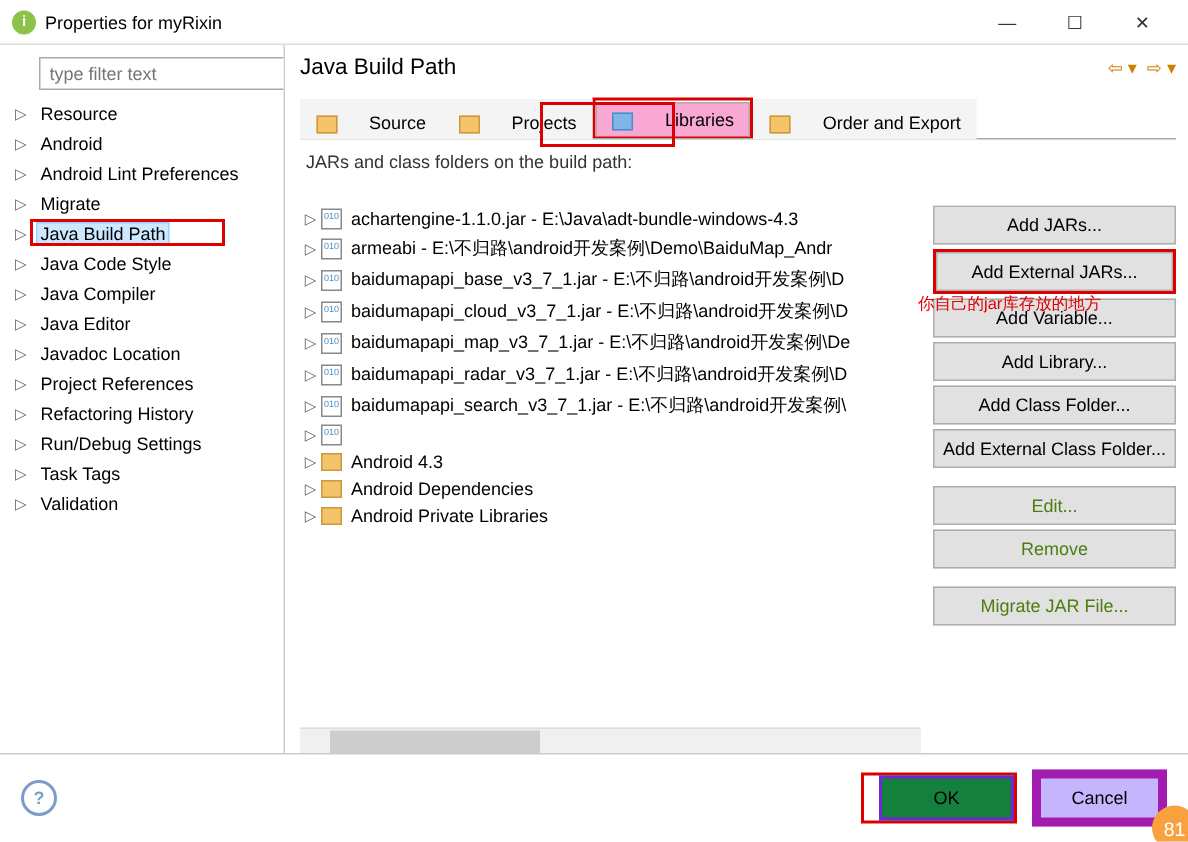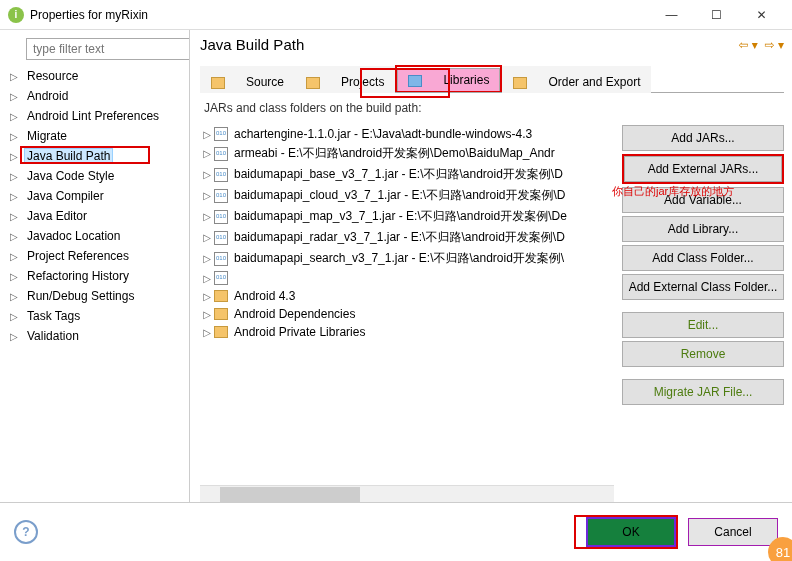--- a/index.html
+++ b/index.html
@@ -20,38 +20,38 @@
 .right{flex:1;display:flex;flex-direction:column;padding:6px 8px 0 10px;position:relative}
 .hdr{display:flex;align-items:center;margin-bottom:6px}
 .hdr h2{font-size:15px;font-weight:normal;flex:1}
 .navarr{color:#d08000}
 .tabs{display:flex;border-bottom:1px solid #aaa;margin-top:6px}
 .tab{display:flex;align-items:flex-end;gap:21px;padding:4px 10px;border:1px solid transparent;border-bottom:none;position:relative;top:1px;background:#f4f4f4}
 .tab.act{background:#f9a8d4;border-color:#aaa}
 .tabico{width:14px;height:12px;background:#f5c46a;border:1px solid #c89a3e}
 .tabico.lib{background:#7eb6e8;border-color:#4a8cc7}
 .redbox{border:2px solid #d00;padding:0}
-.subhdr{margin:8px 0 10px 4px;color:#333}
+.subhdr{margin:8px 0 22px 4px;color:#333}
 .content{display:flex;flex:1;overflow:hidden}
 .jars{flex:1;overflow:hidden;position:relative}
 .jars .row{display:flex;align-items:center;padding:2px 0}
 .jars .tw{width:14px;color:#666;font-size:10px;text-align:center}
 .jarico{width:14px;height:14px;margin-right:6px;display:inline-block;background:#fff;border:1px solid #888;position:relative}
 .jarico::after{content:"010";position:absolute;font-size:6px;color:#4a8cc7;top:2px;left:1px}
 .libico{width:14px;height:12px;margin-right:6px;display:inline-block;background:#f5c46a;border:1px solid #c89a3e}
 .btncol{width:170px;display:flex;flex-direction:column;gap:3px;padding-left:8px;position:relative}
 .btn{border:1px solid #adadad;background:#e1e1e1;padding:5px 4px;text-align:center;cursor:default}
 .btn.dis{color:#4d7c0f}
 .annot{position:absolute;color:#d00;font-size:11px;line-height:13px;z-index:5}
 .scrollb{position:absolute;bottom:0;left:0;right:0;height:17px;background:#f0f0f0;border-top:1px solid #ddd}
 .scrollb .thumb{position:absolute;left:20px;width:140px;height:15px;top:1px;background:#cdcdcd}
 .footer{height:58px;border-top:1px solid #ccc;display:flex;align-items:center;padding:0 14px;background:#fff}
 .help{width:24px;height:24px;border:2px solid #7a9ecb;border-radius:50%;display:flex;align-items:center;justify-content:center;color:#7a9ecb;font-weight:bold}
 .fspace{flex:1}
-.fbtn{width:90px;padding:6px 0;text-align:center;border:1px solid #a21caf;background:#e5e5e5;margin-left:10px}
+.fbtn{width:90px;padding:6px 0;text-align:center;border:6px solid #a21caf;background:#c4b5fd;margin-left:10px}
 .fbtn.ok{border:2px solid #6d28d9;background:#15803d}
 .redov{position:absolute;border:2px solid #d00;pointer-events:none;z-index:10}
 .badge{position:absolute;right:-6px;bottom:-6px;width:30px;height:30px;background:#f9a03f;border-radius:50%;color:#fff;display:flex;align-items:center;justify-content:center;font-size:13px}
 </style>
 </head>
 <body>
 
 <div class="titlebar">
   <span class="ico">i</span>
   <span class="ttl">Properties for myRixin</span>

